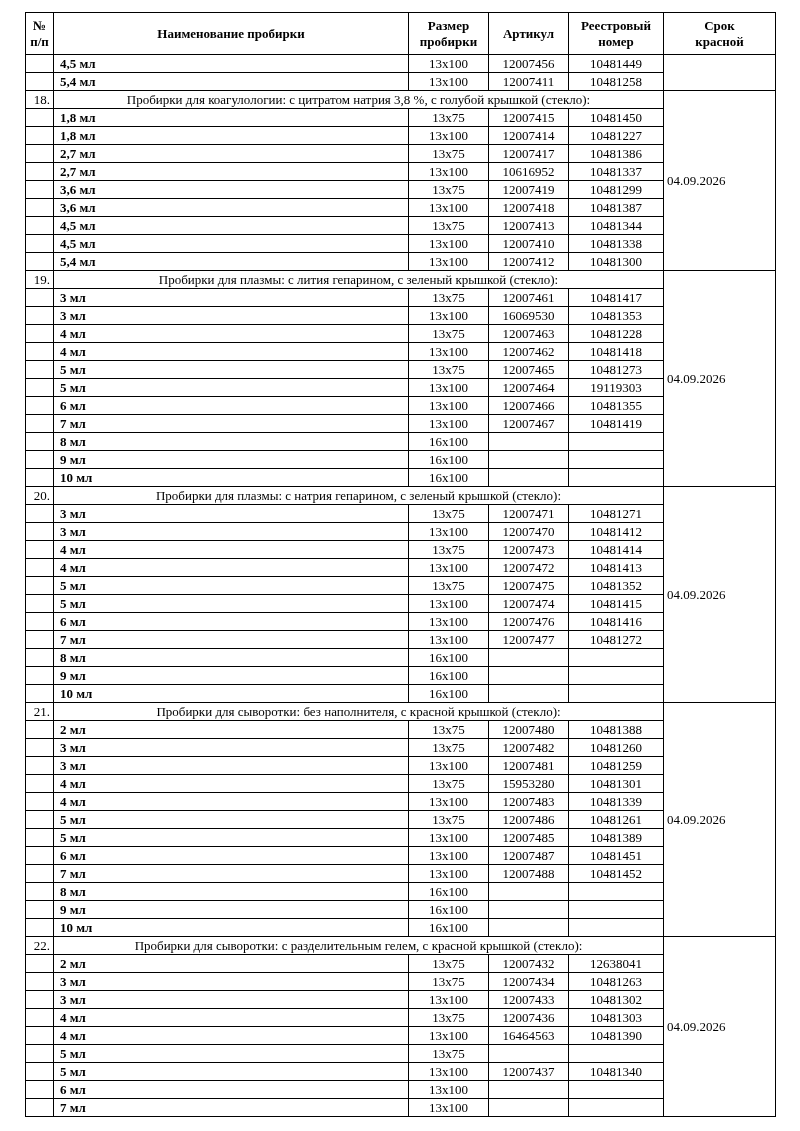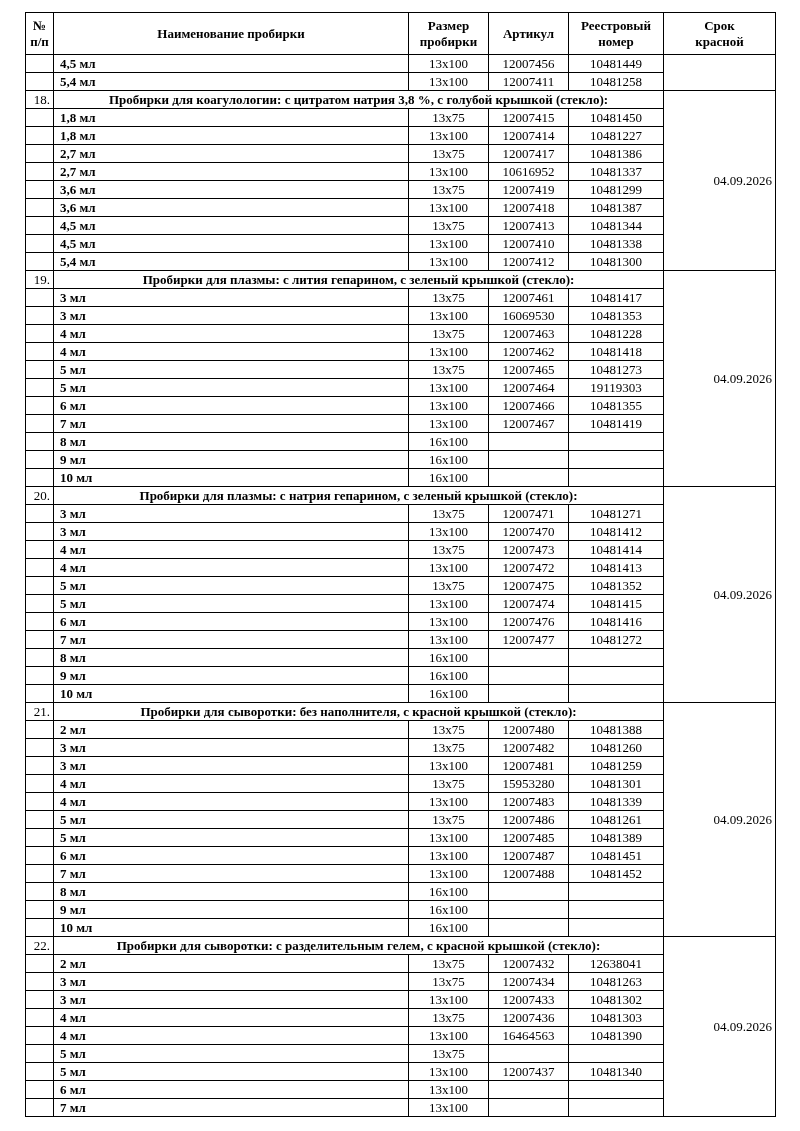--- a/index.html
+++ b/index.html
@@ -41,24 +41,24 @@
     line-height: 16px;
     padding: 0 3px;
     white-space: nowrap;
     vertical-align: middle;
   }
   td.num { text-align: right; padding-left: 2px; }
   td.name { text-align: left; padding-left: 6px; font-weight: bold; }
   td.center { text-align: center; }
   td.section-title {
     text-align: center;
-    font-weight: bold;
+    font-weight: normal;
   }
   td.validity {
-    text-align: right;
+    text-align: left;
     vertical-align: middle;
     white-space: nowrap;
   }
 </style>
 </head>
 <body>
 
 <div class="page">
   <table>
     <colgroup>

